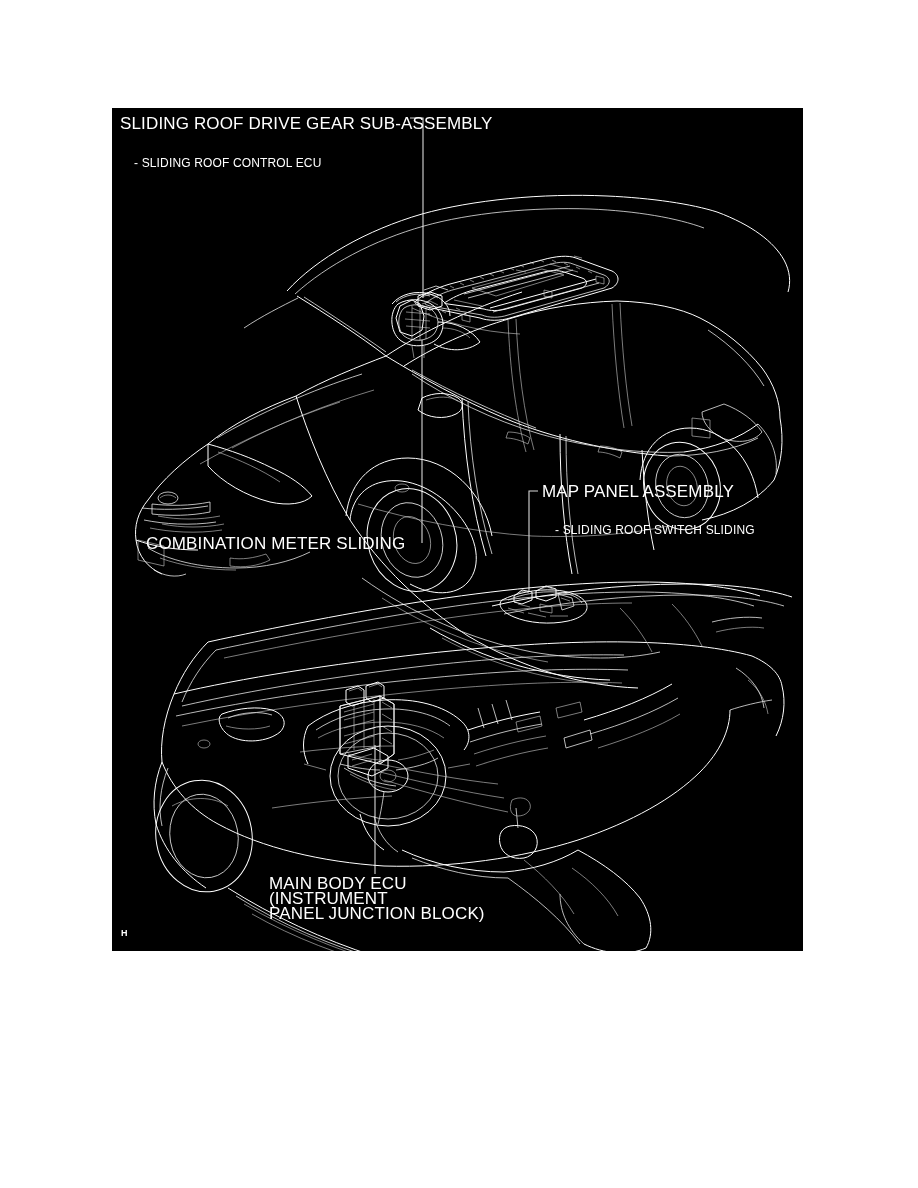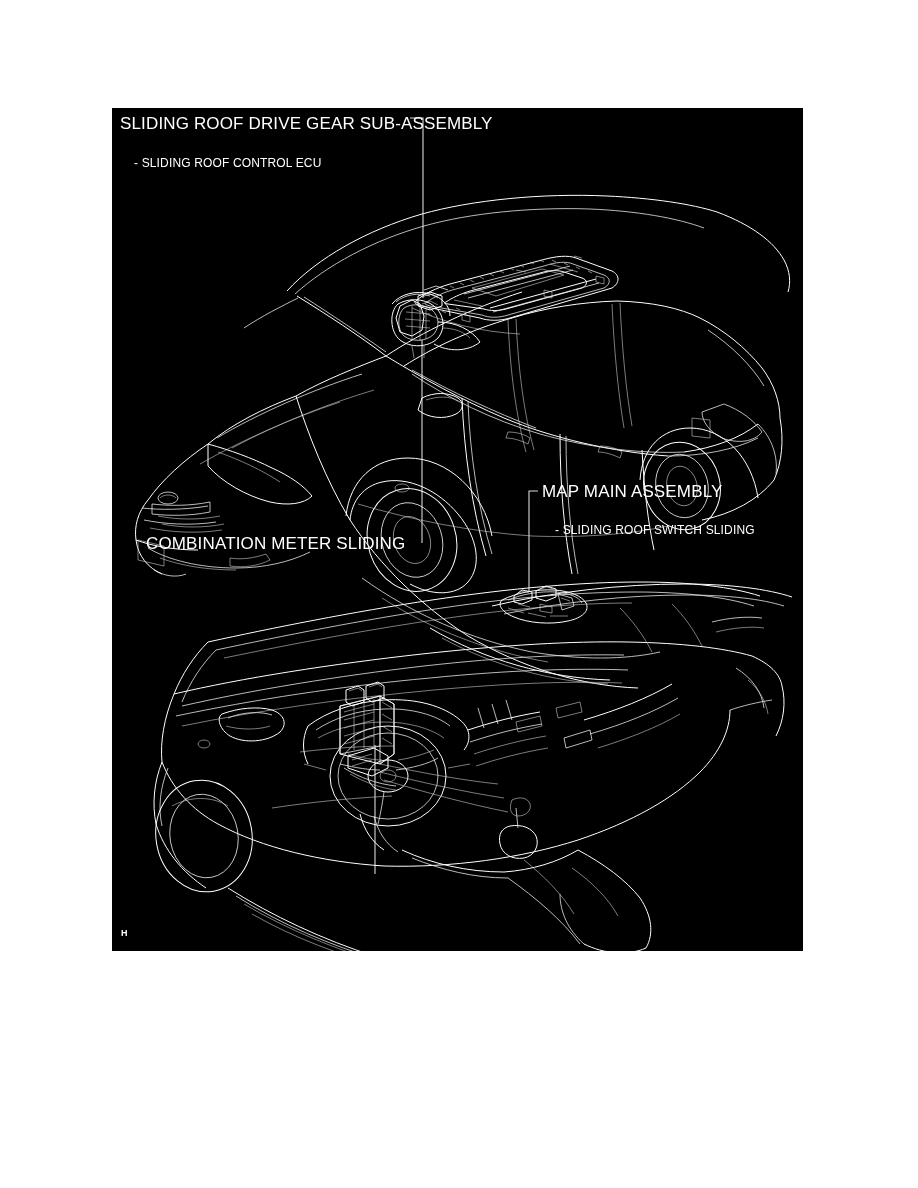--- a/index.html
+++ b/index.html
@@ -452,20 +452,24 @@
         <path class="ln-fine" d="M636 572 C648 582 654 594 656 606"></path>
       </g>
     </svg>
 
     <div class="callout" id="label-sliding-roof-drive-gear">SLIDING ROOF DRIVE GEAR SUB-ASSEMBLY</div>
 
     <div class="callout sub" id="label-sliding-roof-control-ecu">- SLIDING ROOF CONTROL ECU</div>
 
     <div class="callout" id="label-combination-meter">COMBINATION METER SLIDING</div>
 
-    <div class="callout" id="label-map-light">MAP MAIN ASSEMBLY</div>
+    <div class="callout" id="label-map-light">MAP PANEL ASSEMBLY</div>
 
     <div class="callout sub" id="label-sliding-roof-switch">- SLIDING ROOF SWITCH SLIDING</div>
 
+    <div class="callout two-line" id="label-main-body-ecu">
+      <span>MAIN BODY ECU (INSTRUMENT</span><br>
+      <span>PANEL JUNCTION BLOCK)</span>
+    </div>
 
     <div id="corner-mark">H</div>
   </div>
 </div>
 
 </body></html>

